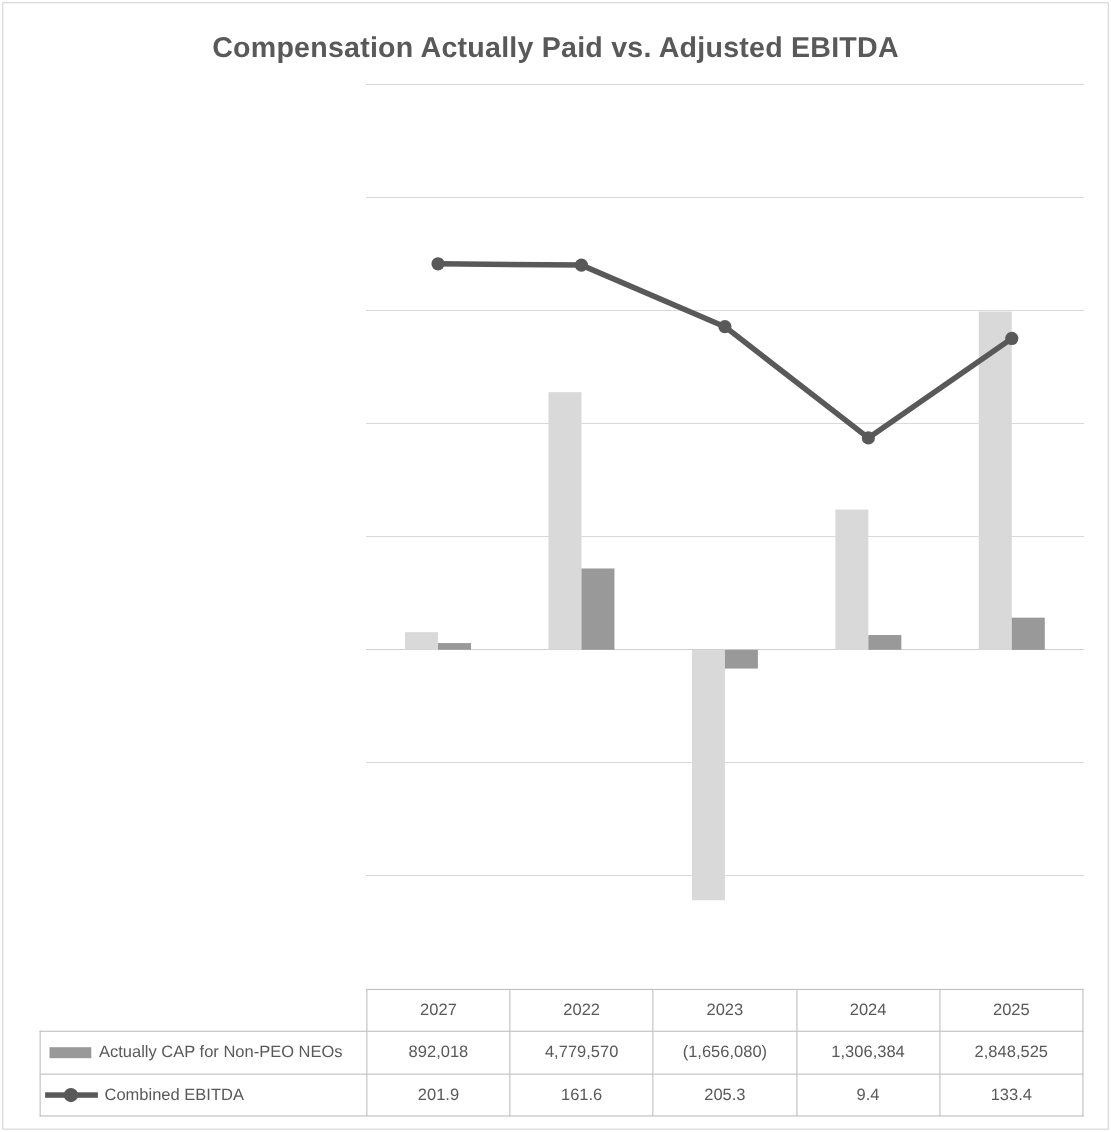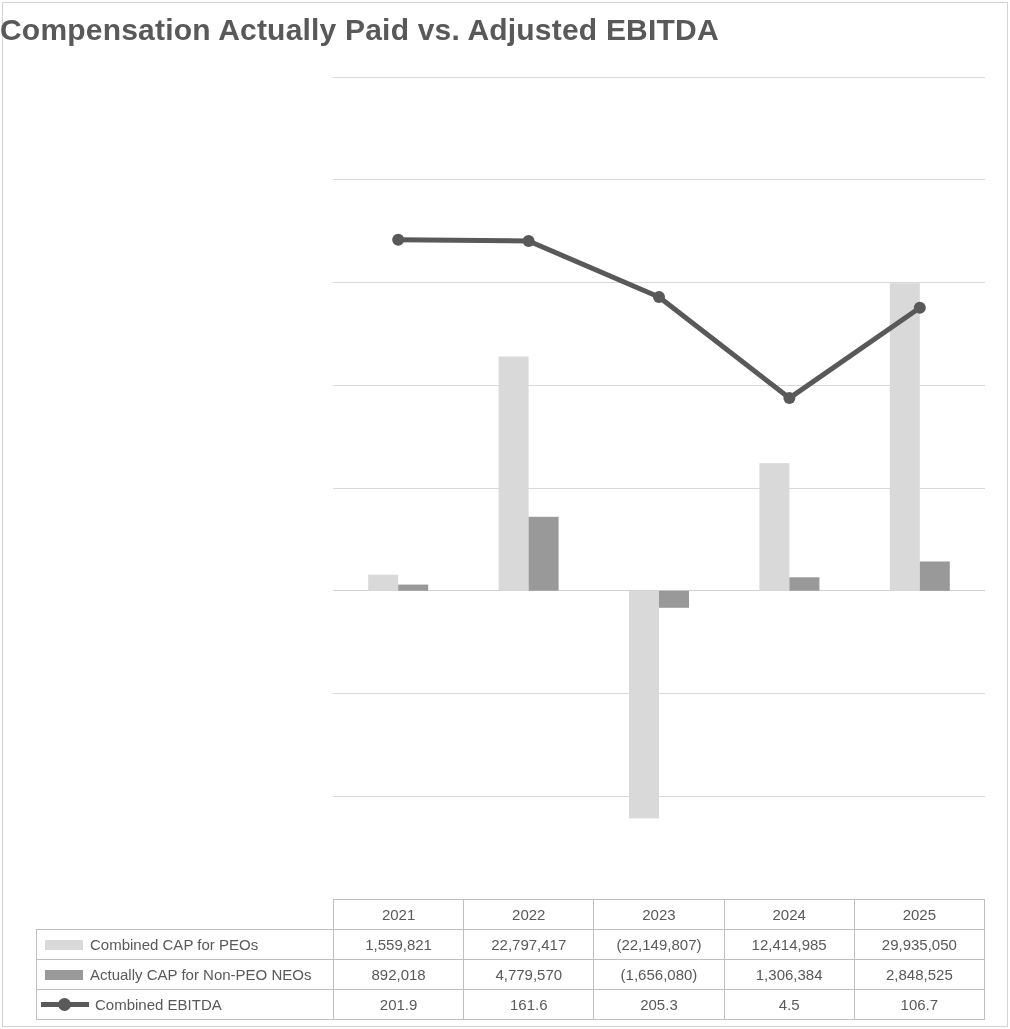--- a/index.html
+++ b/index.html
@@ -1,20 +1,20 @@
 <!DOCTYPE html>
 <html style="--peo: #d9d9d9; --neo: #999999; --line: #595959; --text: #595959; --tborder: #bfbfbf; --frame: #d4d4d4;"><head>
 <meta charset="utf-8">
 <style>
   html,body{margin:0;padding:0;background:#fff;}
   body{font-family:"Liberation Sans","DejaVu Sans",sans-serif;}
   #page{position:relative;width:1010px;height:1029px;background:#fff;overflow:hidden;}
   #frame{position:absolute;inset:2px;border:1px solid var(--frame);pointer-events:none;}
-  #chart-title{position:absolute;top:13px;left:0;width:100%;
-    font-size:30px;font-weight:bold;color:var(--text);letter-spacing:0.2px;}
+  #chart-title{position:absolute;top:28px;left:0;width:100%;text-align:center;
+    font-size:26px;font-weight:bold;color:var(--text);letter-spacing:0.2px;}
   #chart-svg{position:absolute;top:0;left:0;}
   
   #data-table{position:absolute;top:899px;left:36px;width:949px;height:116px;
     border-collapse:collapse;table-layout:fixed;font-size:15px;color:var(--text);}
   #data-table td{border:1px solid var(--tborder);height:29px;padding:0 4px;
     text-align:center;vertical-align:middle;white-space:nowrap;overflow:hidden;}
   #data-table td.blank{border:none;background:transparent;}
   #data-table td.label{text-align:left;padding-left:8px;}
   #data-table col.c-label{width:297px;}
   .label-inner{display:flex;align-items:center;}
@@ -74,38 +74,25 @@
       <col class="c-label">
         <col>
         <col>
         <col>
         <col>
         <col>
     </colgroup>
     <tbody>
         <tr>
       <td class="blank"></td>
-      <td>2021</td>
+      <td>2027</td>
       <td>2022</td>
       <td>2023</td>
       <td>2024</td>
       <td>2025</td>
-    </tr>
-    <tr>
-      <td class="label">
-        <span class="label-inner">
-          <span class="swatch peo"></span>
-          <span>Combined CAP for PEOs</span>
-        </span>
-      </td>
-      <td>1,559,821</td>
-      <td>22,797,417</td>
-      <td>(22,149,807)</td>
-      <td>12,414,985</td>
-      <td>29,935,050</td>
     </tr>
     <tr>
       <td class="label">
         <span class="label-inner">
           <span class="swatch neo"></span>
           <span>Actually CAP for Non-PEO NEOs</span>
         </span>
       </td>
       <td>892,018</td>
       <td>4,779,570</td>
@@ -116,18 +103,18 @@
     <tr>
       <td class="label">
         <span class="label-inner">
           <span class="key-line"></span>
           <span>Combined EBITDA</span>
         </span>
       </td>
       <td>201.9</td>
       <td>161.6</td>
       <td>205.3</td>
-      <td>4.5</td>
-      <td>106.7</td>
+      <td>9.4</td>
+      <td>133.4</td>
     </tr>
   </tbody>
     </table>
 </div>
 
 </body></html>

